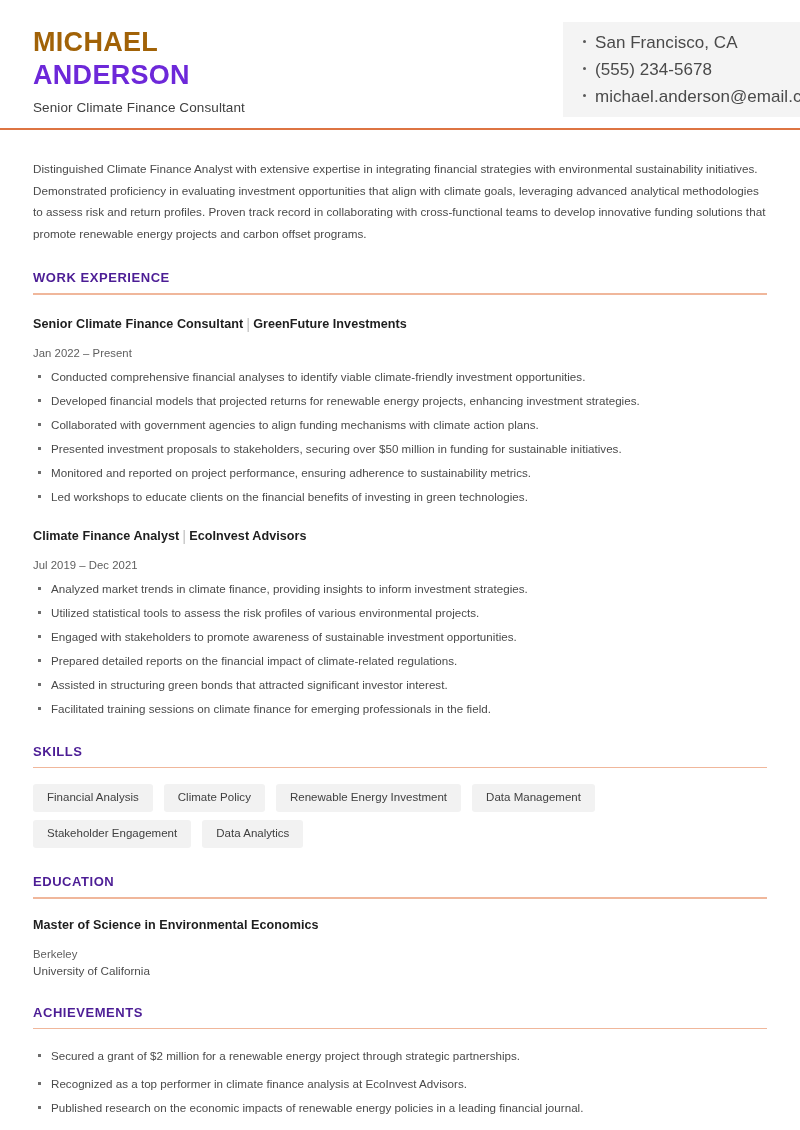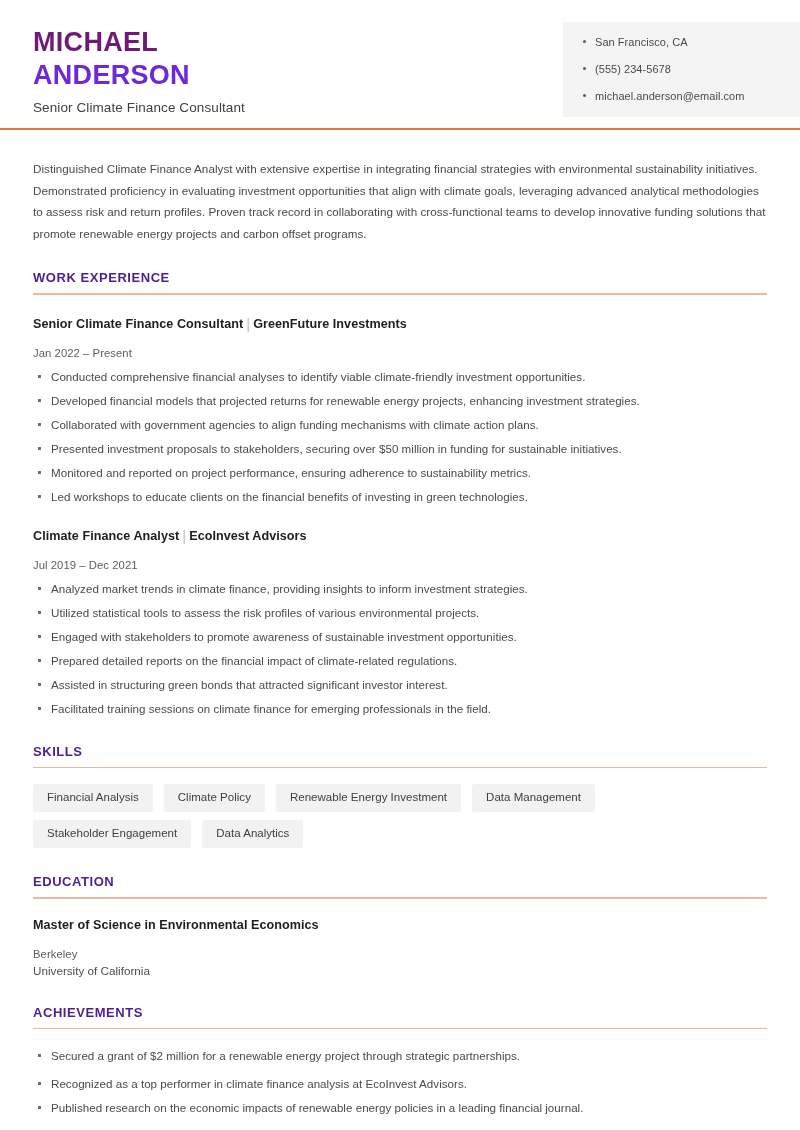--- a/index.html
+++ b/index.html
@@ -35,21 +35,21 @@
     left: 33px;
     top: 26px;
   }
 
   .name-line {
     font-size: 27px;
     font-weight: bold;
     letter-spacing: 0.3px;
     line-height: 33px;
   }
-  .name-first { color: #701a75; }
+  .name-first { color: #a16207; }
   .name-last  { color: #6d28d9; }
 
   .job-subtitle {
     margin-top: 8px;
     font-size: 13.5px;
     color: #3f3f3f;
     font-weight: 400;
     letter-spacing: 0.1px;
   }
 
@@ -58,21 +58,21 @@
     left: 563px;
     top: 22px;
     width: 237px;
     height: 95px;
     background: #f4f4f4;
     padding: 14px 0 0 20px;
   }
 
   .contact-item {
     position: relative;
-    font-size: 11px;
+    font-size: 17px;
     color: #4a4a4a;
     line-height: 13px;
     margin-bottom: 14px;
     padding-left: 12px;
     letter-spacing: 0.05px;
   }
   .contact-item:last-child { margin-bottom: 0; }
   .contact-item .dot {
     position: absolute;
     left: 0;

